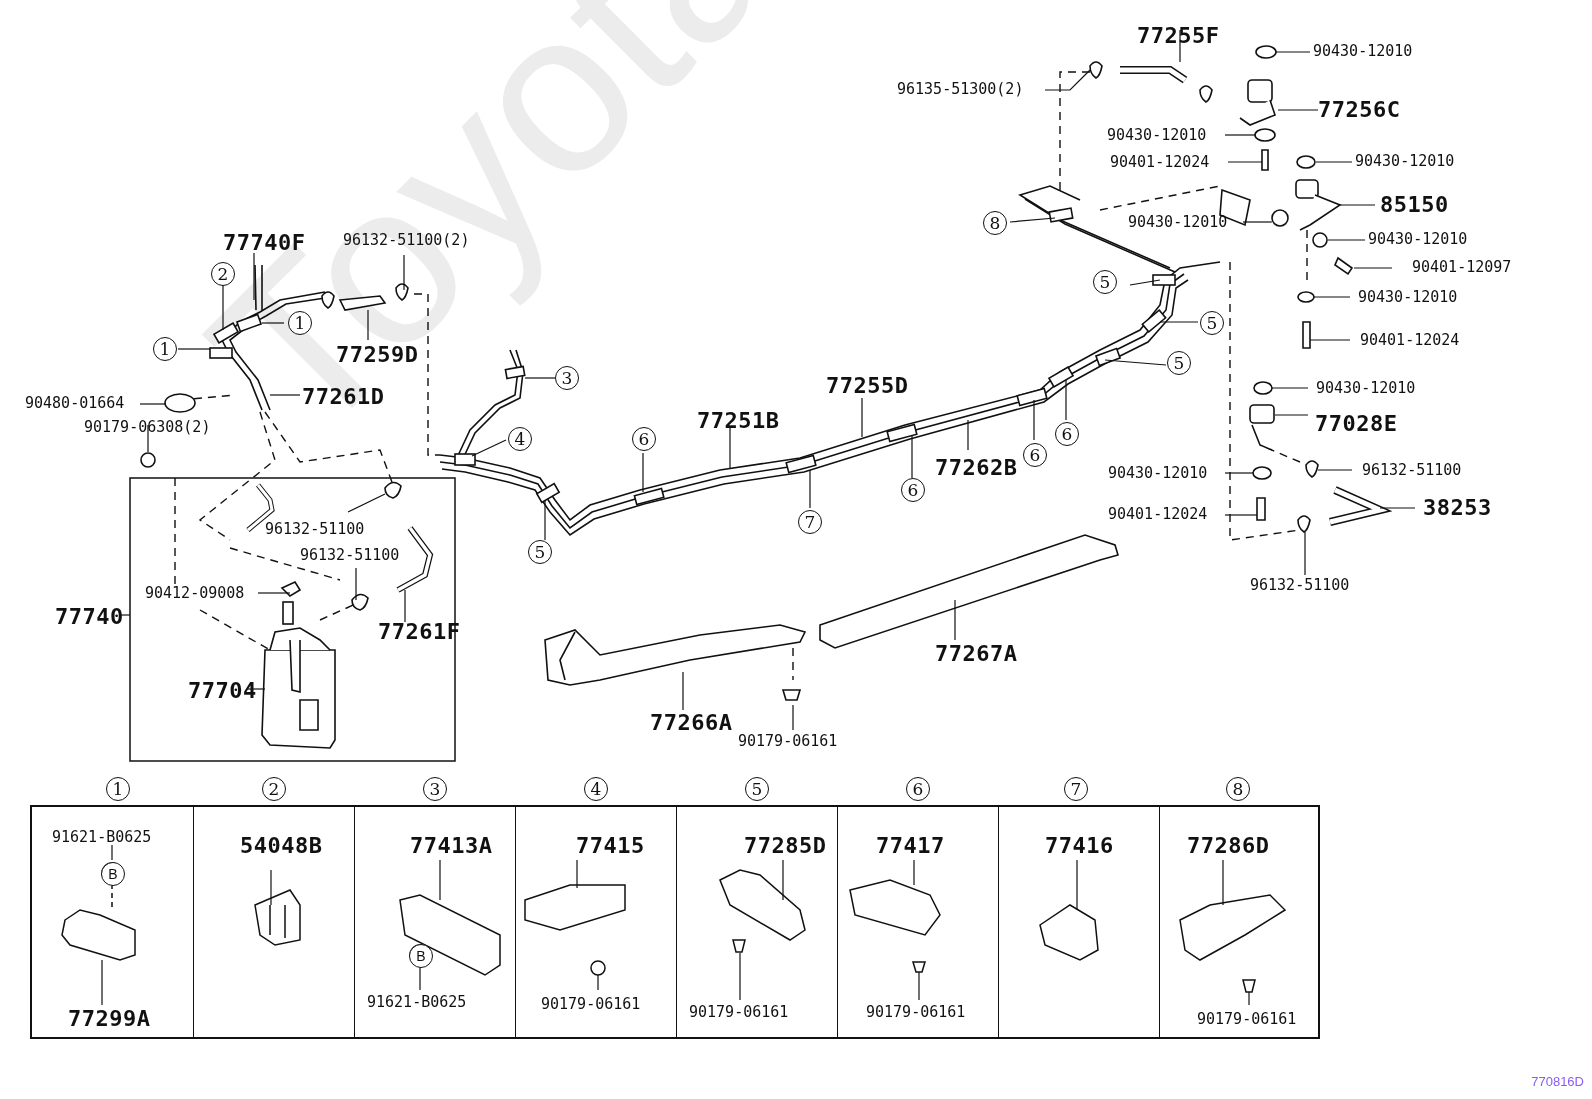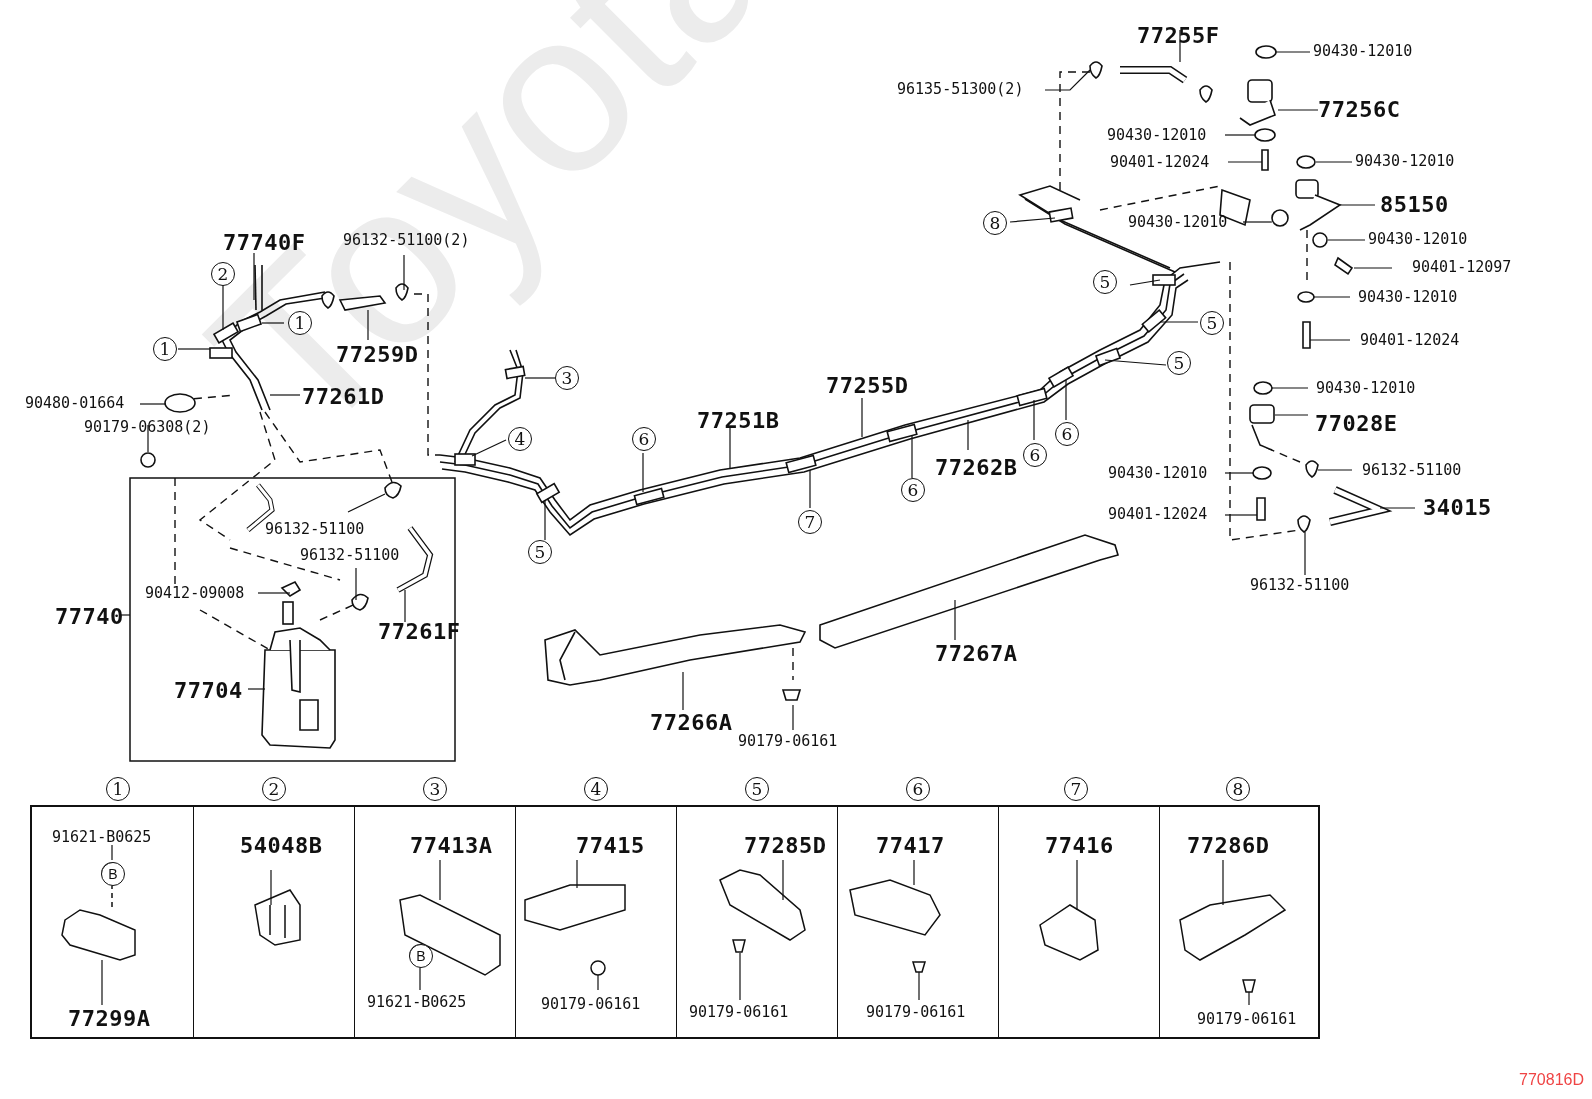--- a/index.html
+++ b/index.html
@@ -10,21 +10,21 @@
   .lbl.big { font-weight: bold; font-size: 22px; letter-spacing: 0.5px; }
   .callout { position: absolute; width: 26px; height: 26px; border: 1px solid #111; border-radius: 50%;
              text-align: center; line-height: 26px; font-family: "DejaVu Serif", "Liberation Serif", serif;
              font-size: 20px; background: #fff; color: #111; }
   .callout.small { width: 22px; height: 22px; line-height: 22px; font-size: 17px; }
   .watermark { position: absolute; left: 160px; top: 300px; font-family: "Liberation Sans", sans-serif;
                font-size: 230px; color: #ececec; transform: rotate(-45deg); transform-origin: left top;
                white-space: nowrap; pointer-events: none; }
   .panel-box { position: absolute; border: 2px solid #111; }
   .panel-cell { position: absolute; top: 0; bottom: 0; border-left: 1.5px solid #111; }
-  .diagram-id { position: absolute; right: 8px; bottom: 10px; font-family: "Liberation Sans", sans-serif; font-size: 16px; color: #ef4444; }
+  .diagram-id { position: absolute; right: 8px; bottom: 10px; font-family: "Liberation Sans", sans-serif; font-size: 13px; color: #8b5cf6; }
 </style>
 </head>
 <body>
 
 <div class="watermark">ToyotaCarMine.ru</div>
 
 <svg id="diagram" viewBox="0 0 1592 1099">
   <g fill="none" stroke="#111" stroke-width="1.6">
 
     <g>
@@ -262,21 +262,21 @@
 <div class="lbl" style="left:343px;top:233px">96132-51100(2)</div>
 <div class="lbl big" style="left:336px;top:344px">77259D</div>
 <div class="lbl big" style="left:302px;top:386px">77261D</div>
 <div class="lbl" style="left:25px;top:396px">90480-01664</div>
 <div class="lbl" style="left:84px;top:420px">90179-06308(2)</div>
 <div class="lbl" style="left:265px;top:522px">96132-51100</div>
 <div class="lbl" style="left:300px;top:548px">96132-51100</div>
 <div class="lbl" style="left:145px;top:586px">90412-09008</div>
 <div class="lbl big" style="left:378px;top:621px">77261F</div>
 <div class="lbl big" style="left:55px;top:606px">77740</div>
-<div class="lbl big" style="left:174px;top:680px">77704</div>
+<div class="lbl big" style="left:188px;top:680px">77704</div>
 <div class="lbl big" style="left:697px;top:410px">77251B</div>
 <div class="lbl big" style="left:826px;top:375px">77255D</div>
 <div class="lbl big" style="left:935px;top:457px">77262B</div>
 <div class="lbl big" style="left:650px;top:712px">77266A</div>
 <div class="lbl big" style="left:935px;top:643px">77267A</div>
 <div class="lbl" style="left:738px;top:734px">90179-06161</div>
 
 <div class="lbl big" style="left:1137px;top:25px">77255F</div>
 <div class="lbl" style="left:897px;top:82px">96135-51300(2)</div>
 <div class="lbl" style="left:1313px;top:44px">90430-12010</div>
@@ -288,21 +288,21 @@
 <div class="lbl" style="left:1128px;top:215px">90430-12010</div>
 <div class="lbl" style="left:1368px;top:232px">90430-12010</div>
 <div class="lbl" style="left:1412px;top:260px">90401-12097</div>
 <div class="lbl" style="left:1358px;top:290px">90430-12010</div>
 <div class="lbl" style="left:1360px;top:333px">90401-12024</div>
 <div class="lbl" style="left:1316px;top:381px">90430-12010</div>
 <div class="lbl big" style="left:1315px;top:413px">77028E</div>
 <div class="lbl" style="left:1108px;top:466px">90430-12010</div>
 <div class="lbl" style="left:1362px;top:463px">96132-51100</div>
 <div class="lbl" style="left:1108px;top:507px">90401-12024</div>
-<div class="lbl big" style="left:1423px;top:497px">34015</div>
+<div class="lbl big" style="left:1423px;top:497px">38253</div>
 <div class="lbl" style="left:1250px;top:578px">96132-51100</div>
 
 <div class="callout small" style="left:211px;top:262px">2</div>
 <div class="callout small" style="left:288px;top:311px">1</div>
 <div class="callout small" style="left:153px;top:337px">1</div>
 <div class="callout small" style="left:555px;top:366px">3</div>
 <div class="callout small" style="left:508px;top:427px">4</div>
 <div class="callout small" style="left:528px;top:540px">5</div>
 <div class="callout small" style="left:632px;top:427px">6</div>
 <div class="callout small" style="left:798px;top:510px">7</div>

